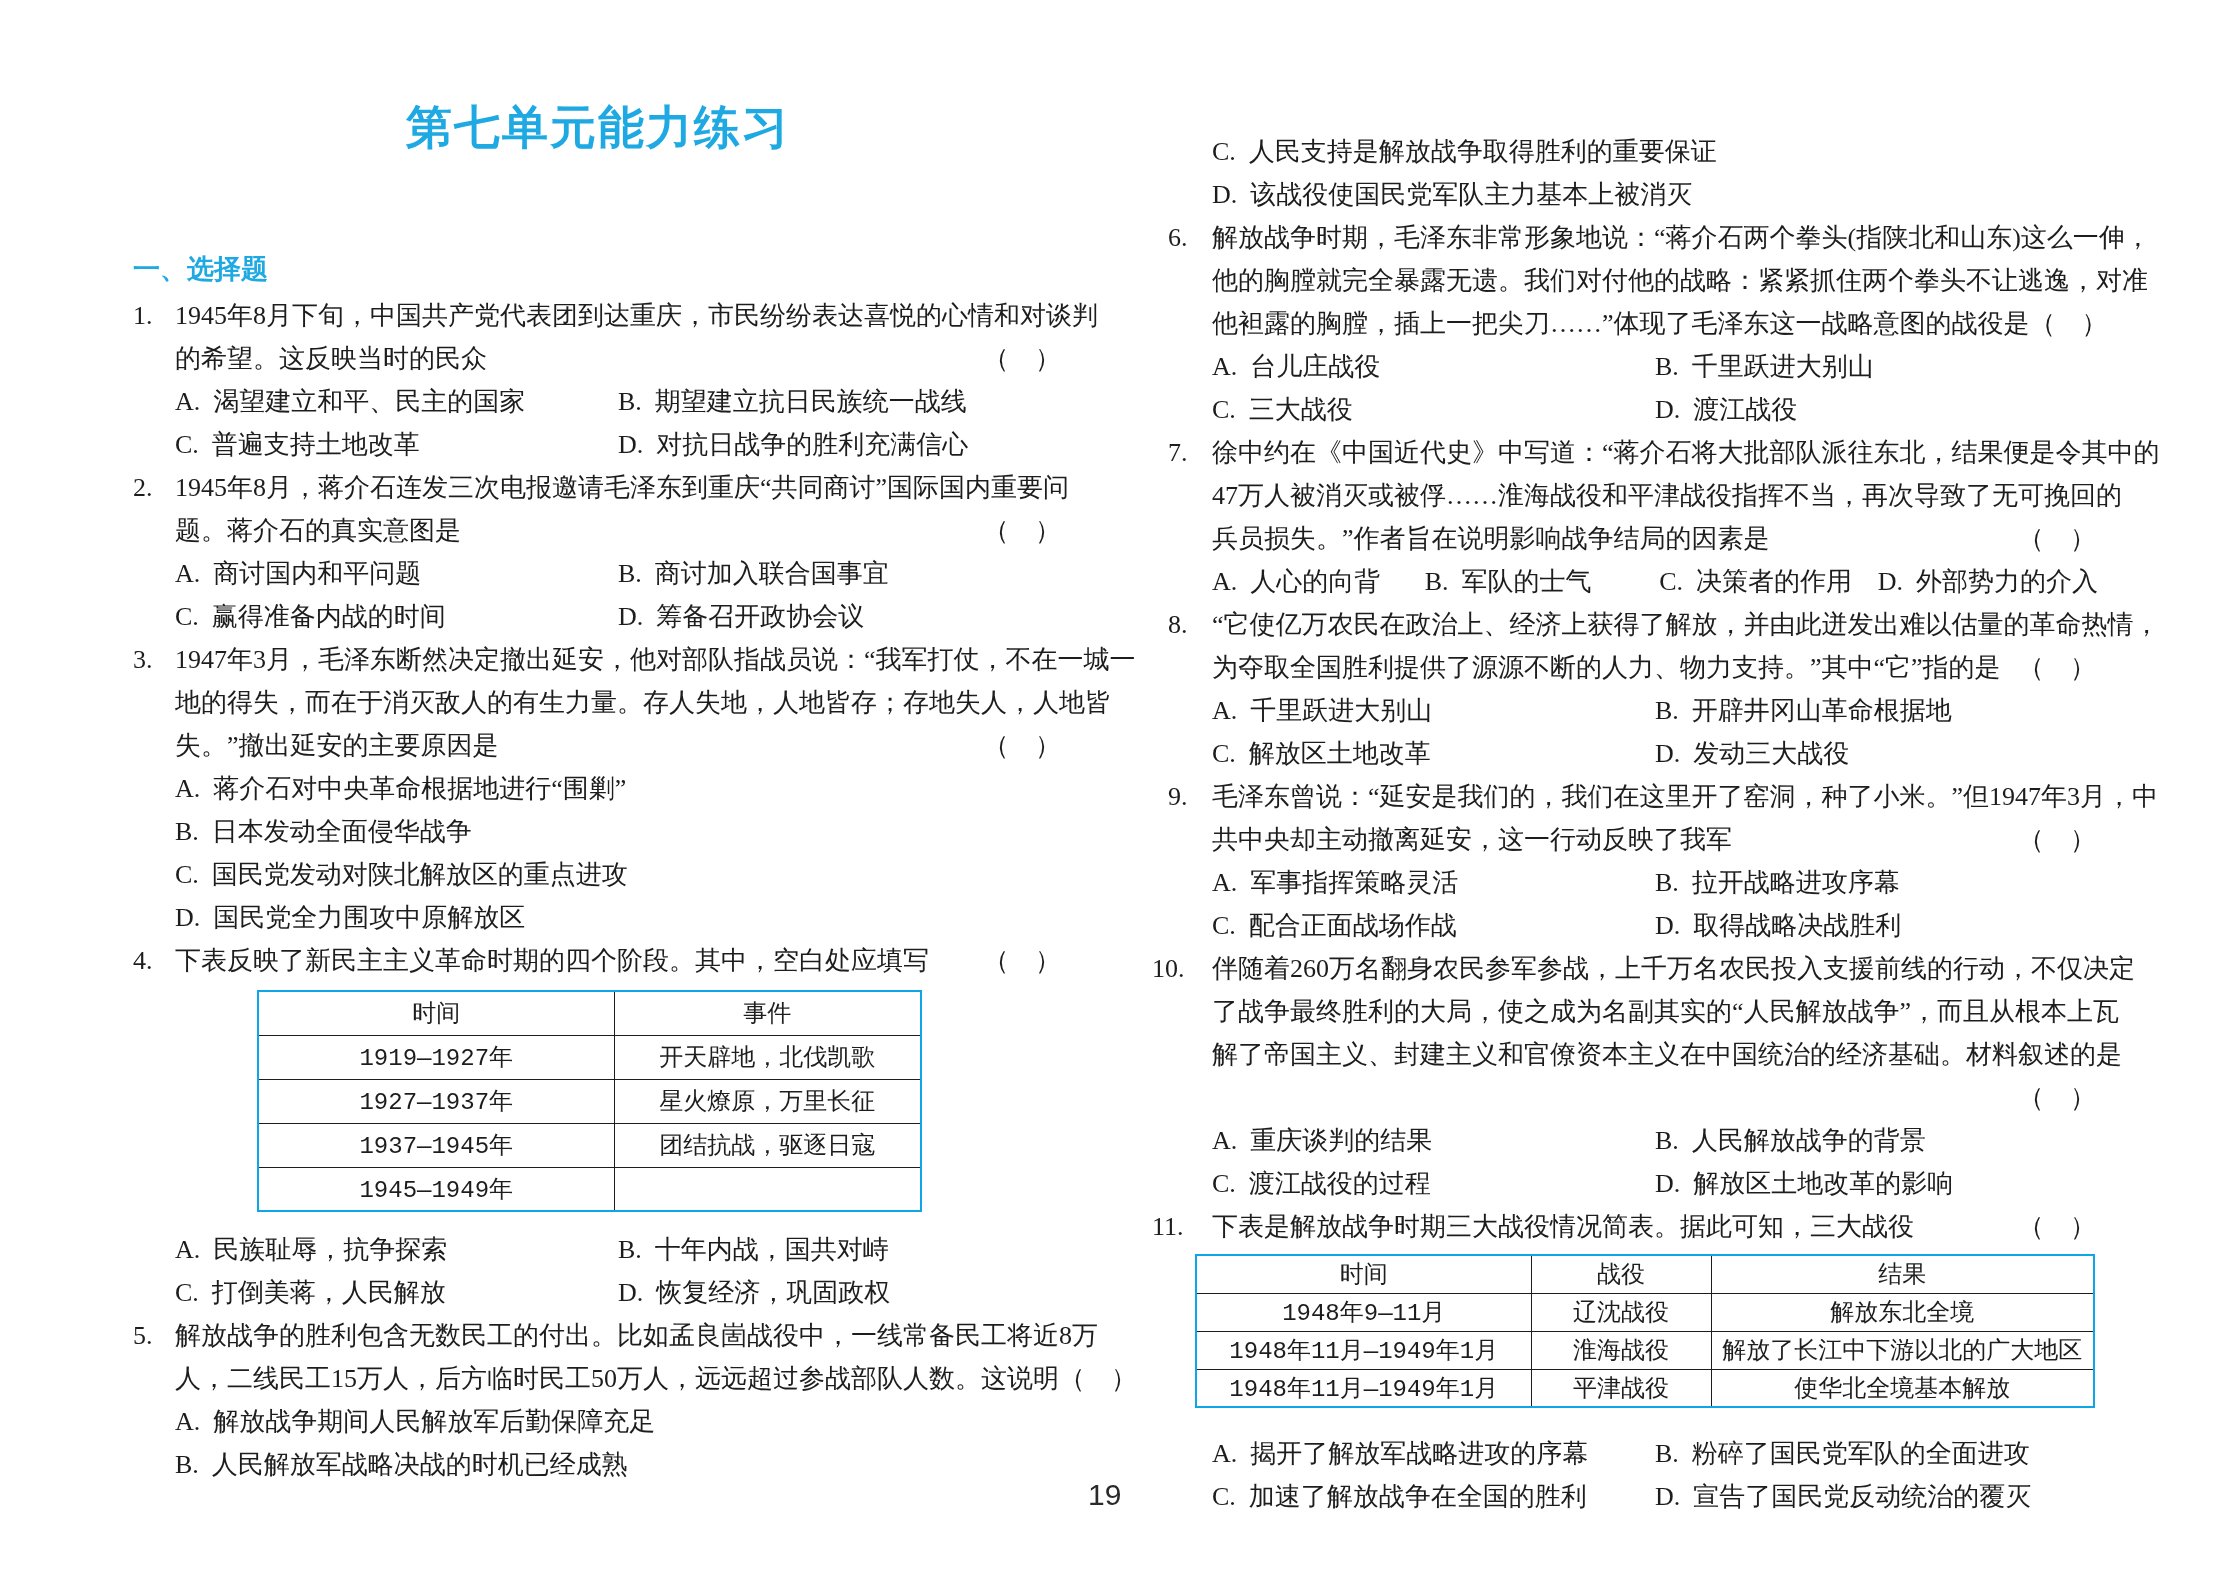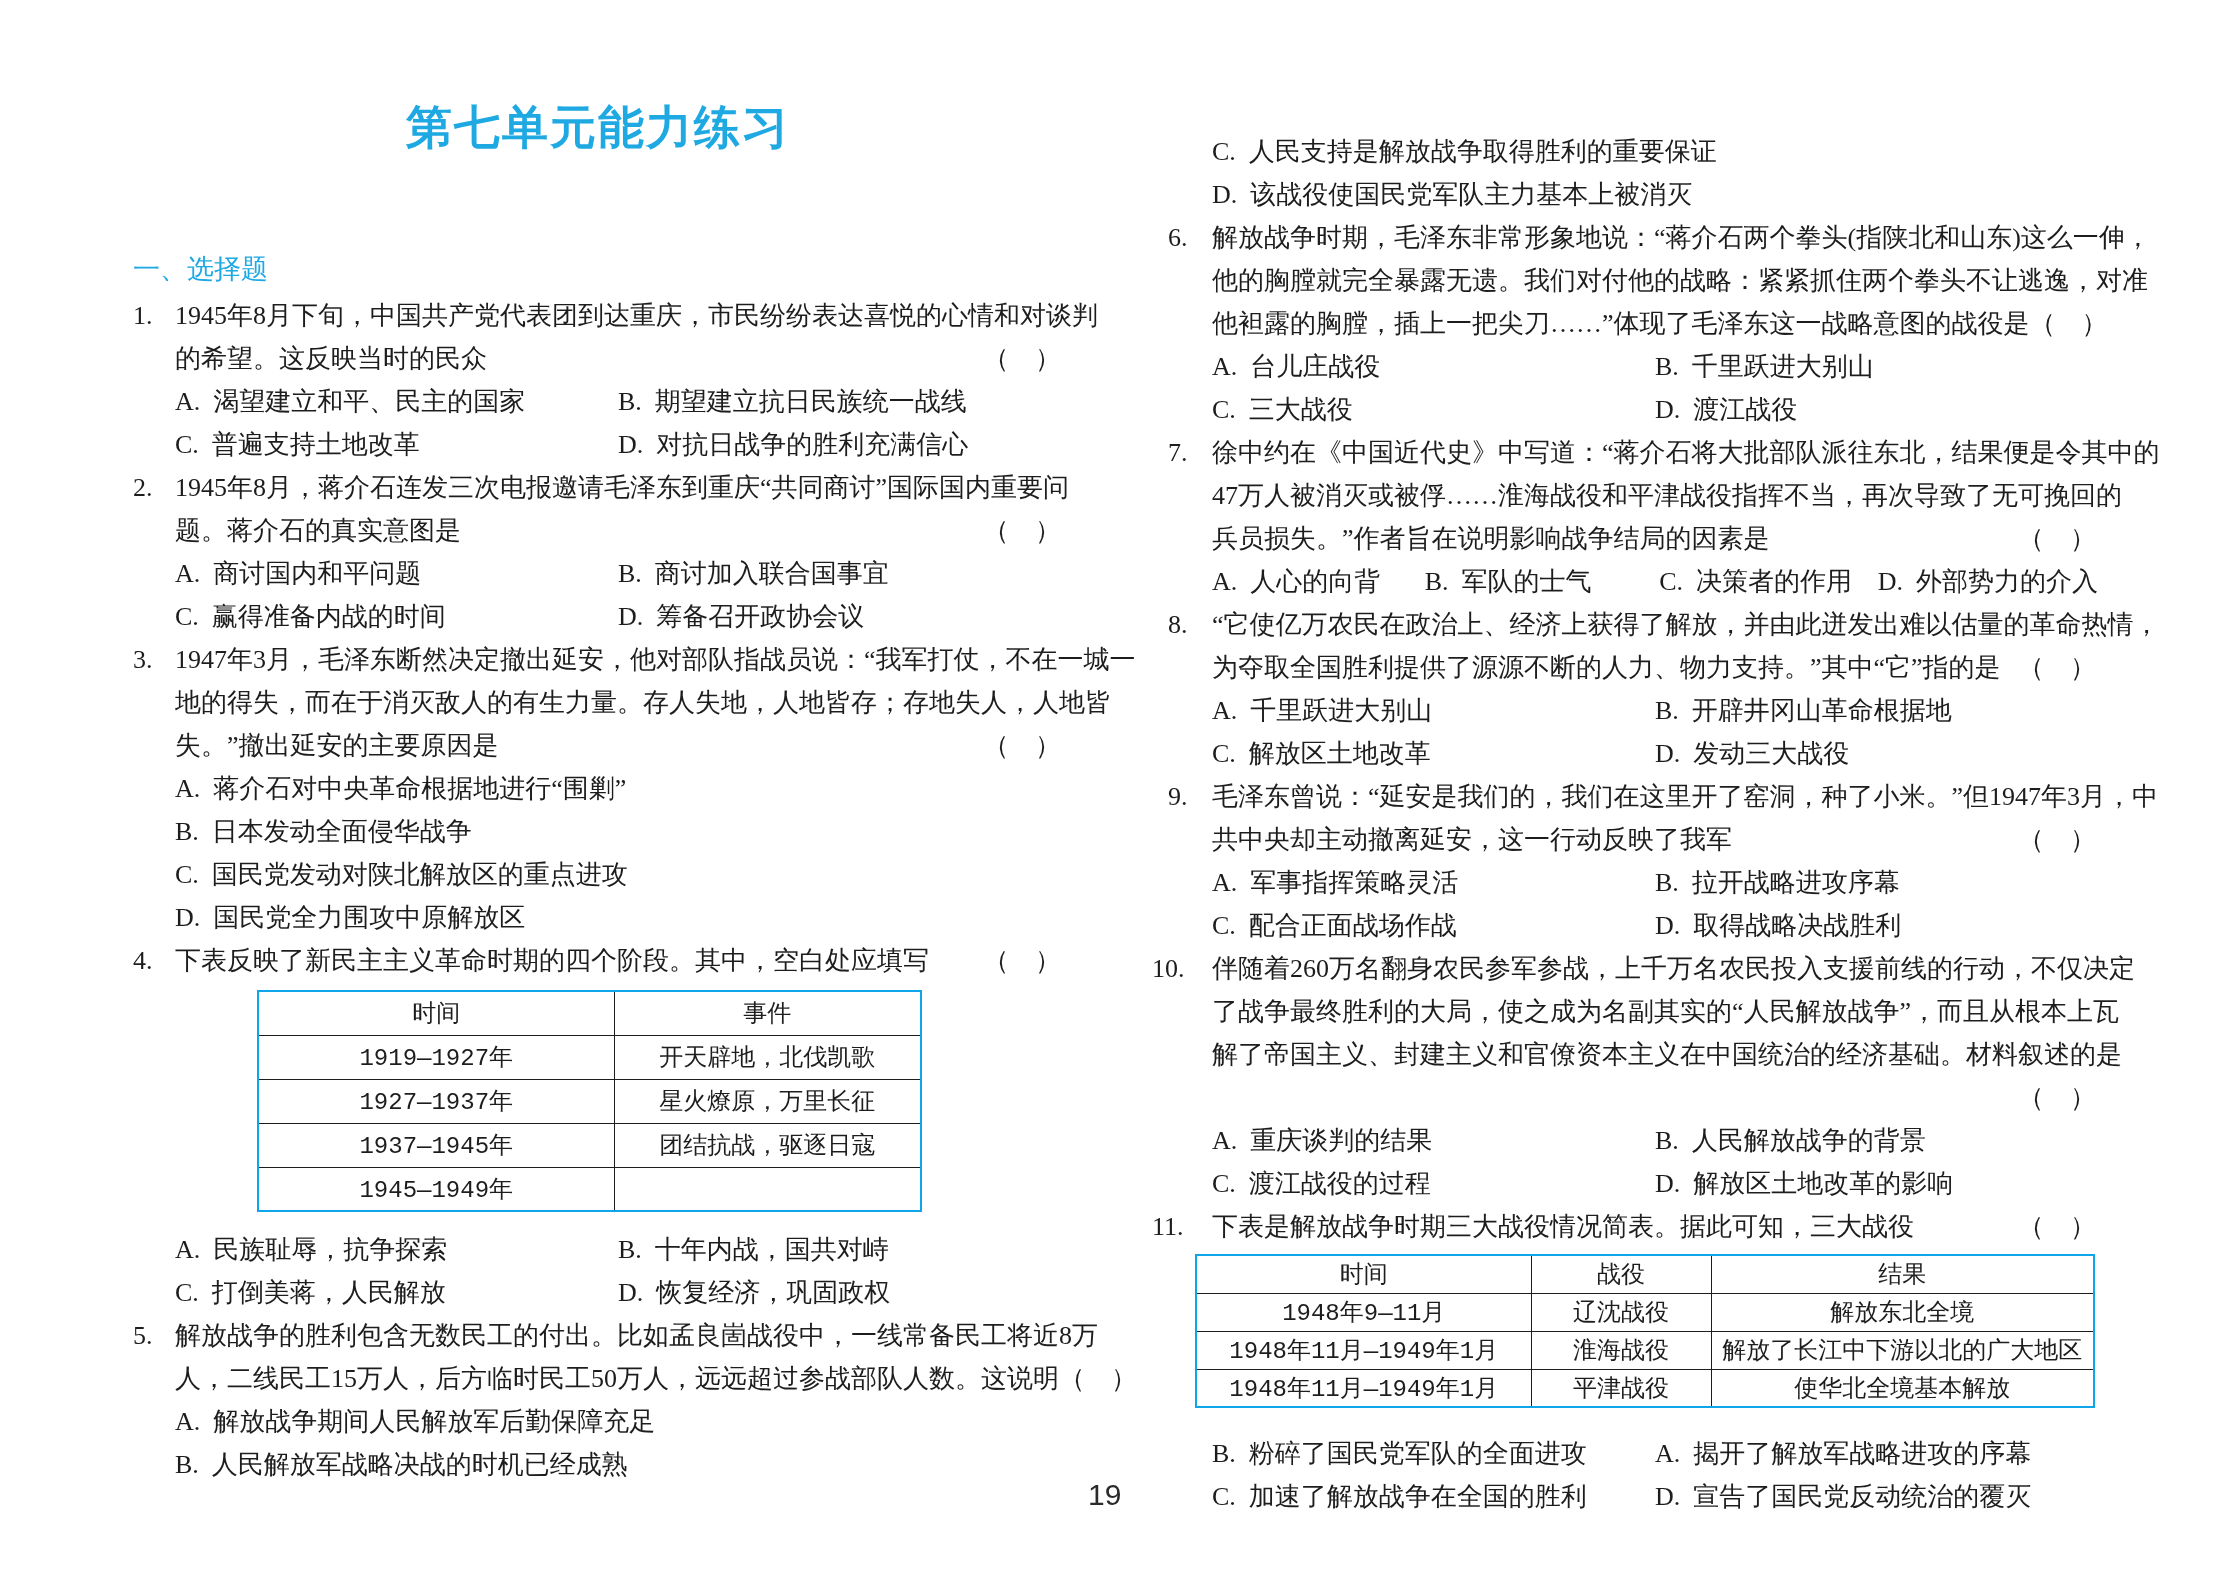--- a/index.html
+++ b/index.html
@@ -10,21 +10,21 @@
   }
   .title{
     position:absolute;left:133px;top:98px;width:930px;margin:0;
     text-align:center;font-size:46px;font-weight:bold;color:#1ea9e2;
     letter-spacing:2px;line-height:60px;
   }
   .col{position:absolute;width:930px;}
   .col-left{left:133px;top:247px;}
   .col-right{left:1168px;top:130px;}
   .sec{
-    height:47px;line-height:44px;font-size:27px;font-weight:normal;color:#1ea9e2;
+    height:47px;line-height:44px;font-size:27px;font-weight:bold;color:#1ea9e2;
     font-family:"Liberation Sans","DejaVu Sans",sans-serif;
   }
   .q{position:relative;padding-left:42px;}
   .col-right .q{padding-left:44px;}
   .num{position:absolute;left:0;top:0;height:43px;line-height:43px;}
   .num.n2{left:-16px;}
   .ln{height:43px;line-height:43px;white-space:nowrap;}
   .sp{display:flex;justify-content:space-between;padding-right:2px;}
   .pr{text-align:right;padding-right:2px;}
   .opts2{display:flex;}
@@ -304,22 +304,22 @@
           <td>解放了长江中下游以北的广大地区</td>
         </tr>
         <tr>
           <td>1948年11月—1949年1月</td>
           <td>平津战役</td>
           <td>使华北全境基本解放</td>
         </tr>
       </tbody>
         </table>
       <div class="ln opts2">
+        <div class="opt"><span class="ok">A.</span><span>揭开了解放军战略进攻的序幕</span></div>
         <div class="opt"><span class="ok">B.</span><span>粉碎了国民党军队的全面进攻</span></div>
-        <div class="opt"><span class="ok">A.</span><span>揭开了解放军战略进攻的序幕</span></div>
       </div>
       <div class="ln opts2">
         <div class="opt"><span class="ok">C.</span><span>加速了解放战争在全国的胜利</span></div>
         <div class="opt"><span class="ok">D.</span><span>宣告了国民党反动统治的覆灭</span></div>
       </div>
     </div>
 
   </div>
 
   <div class="pageno">19</div>

